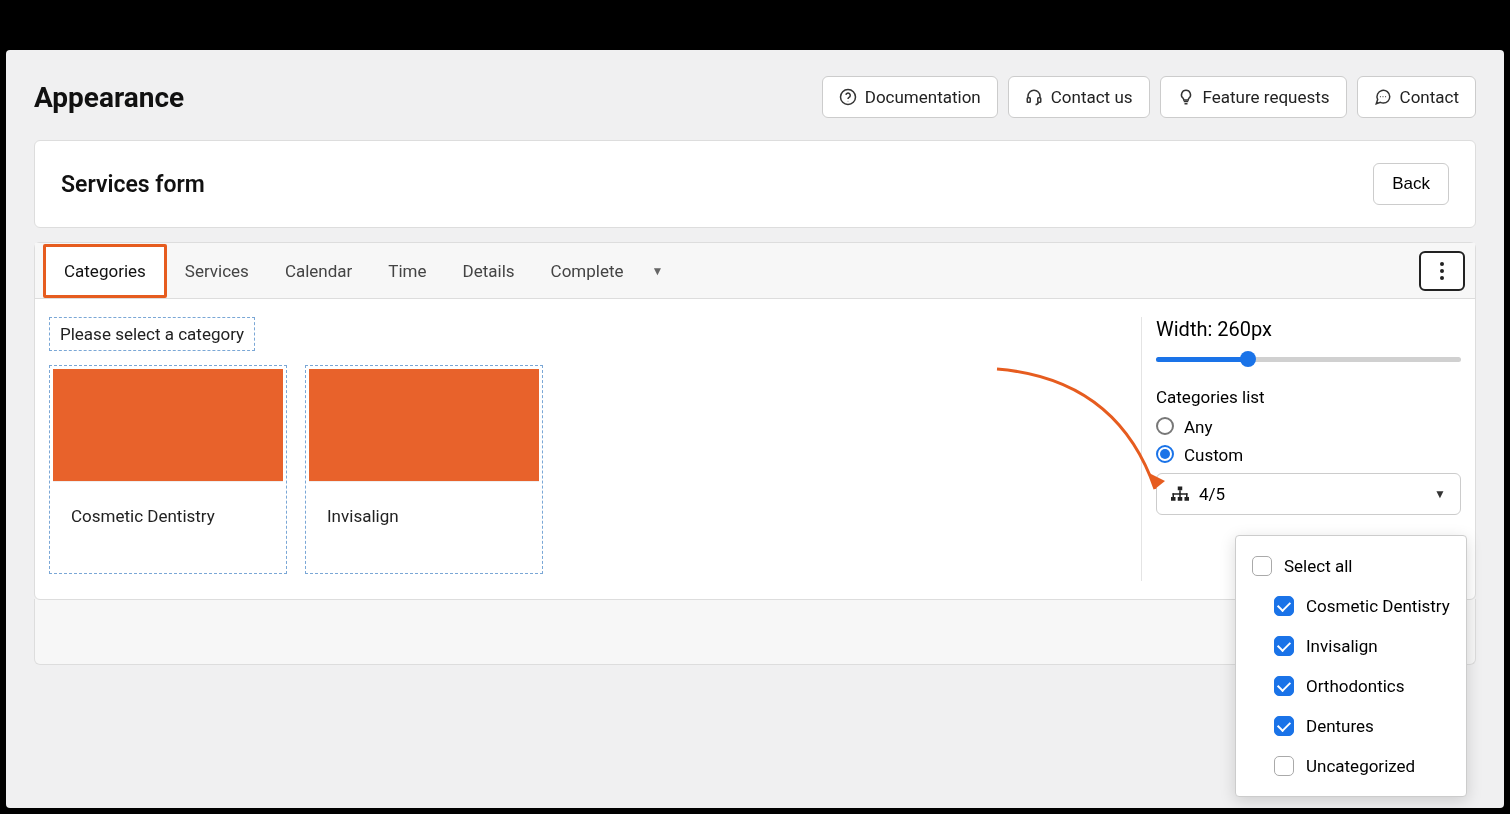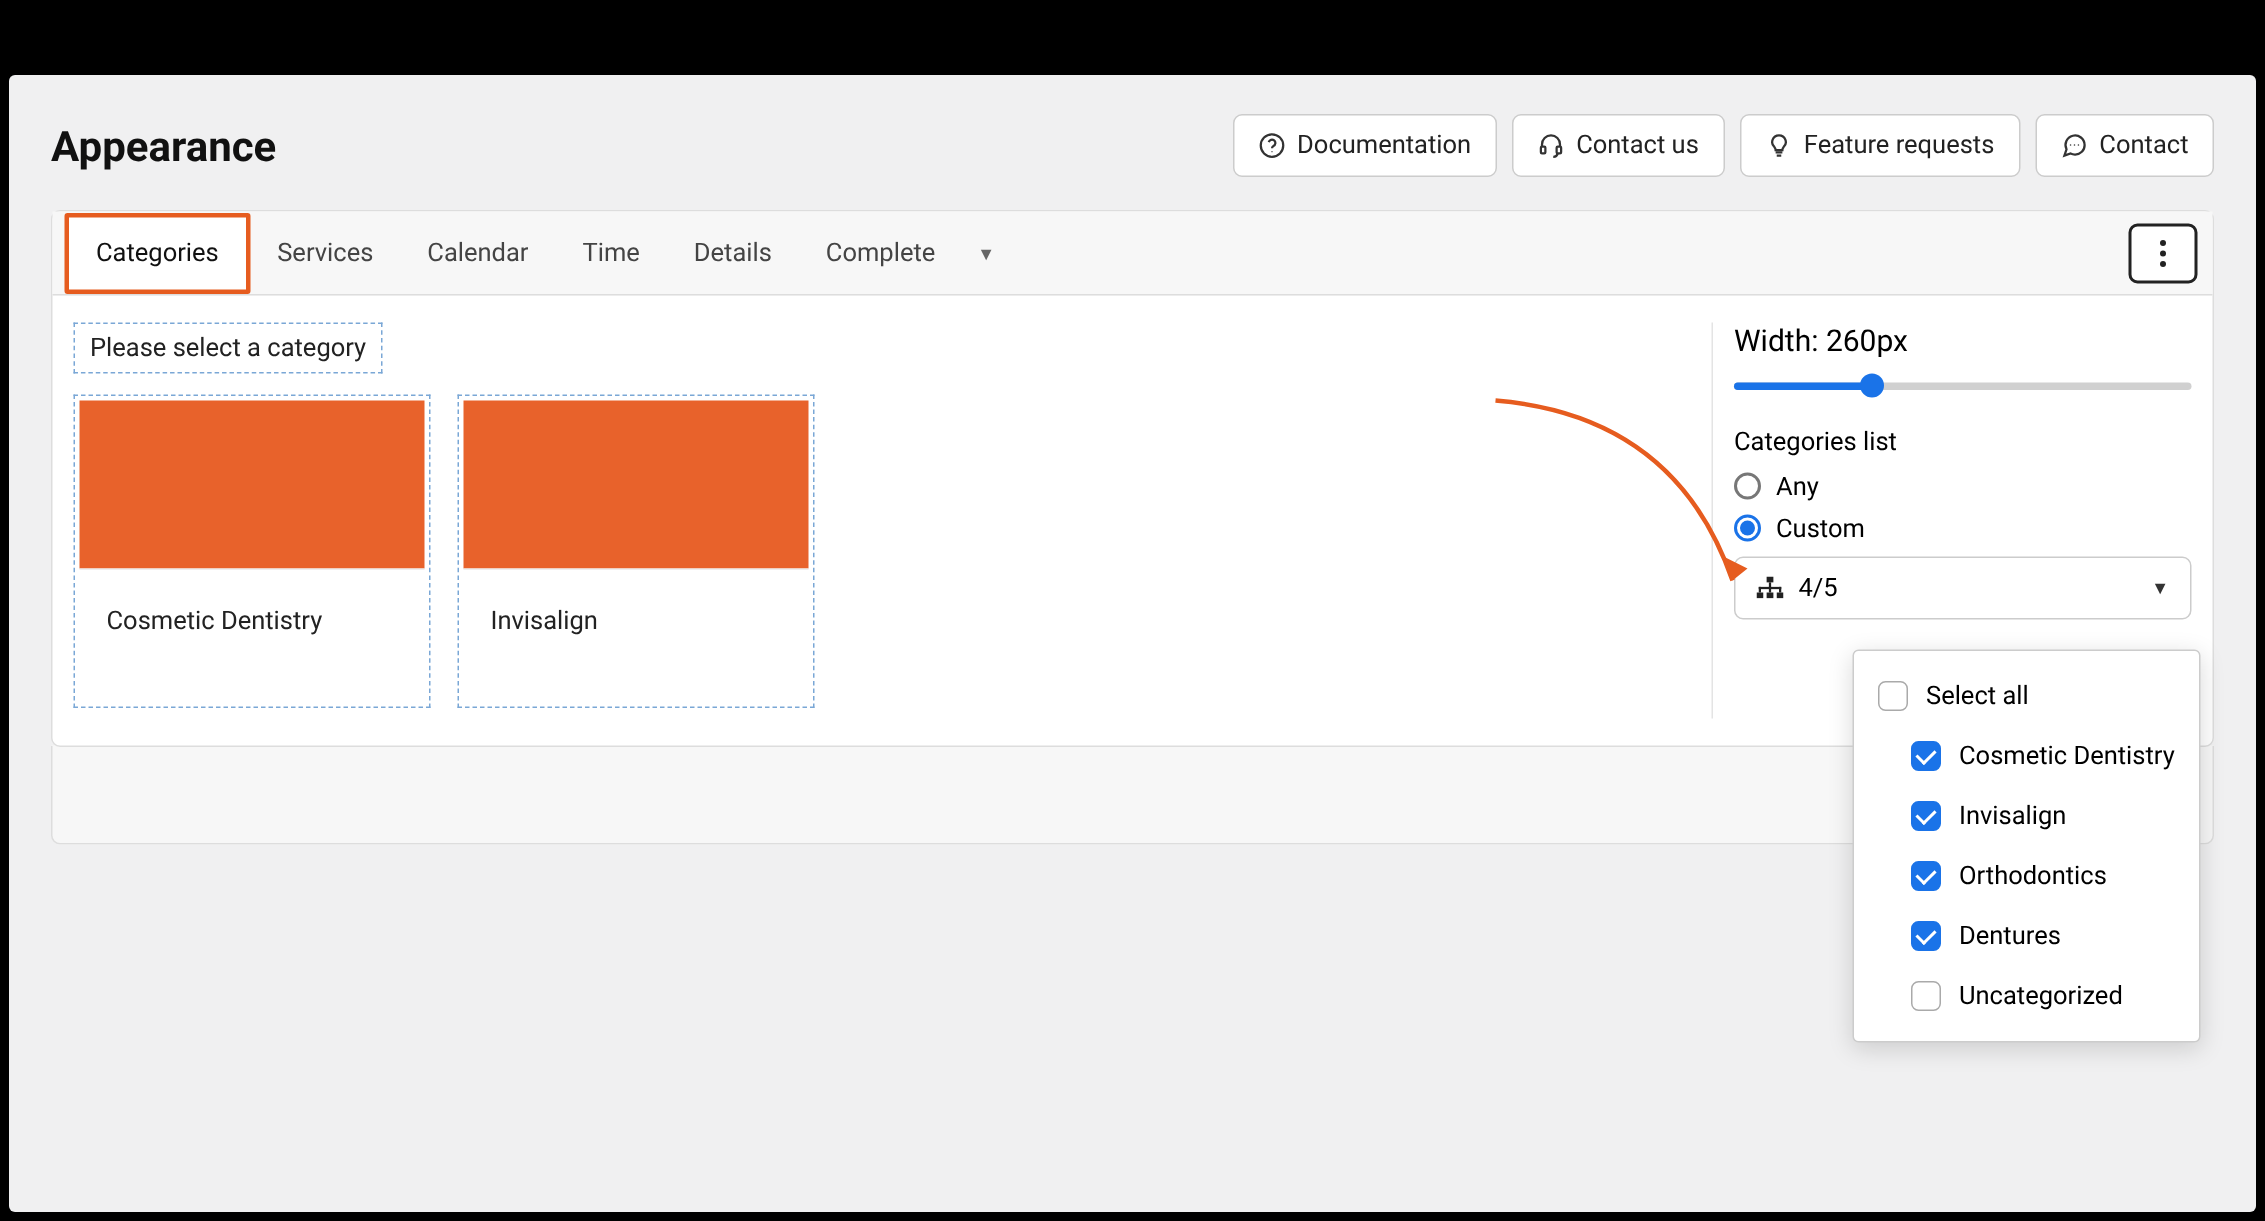--- a/index.html
+++ b/index.html
@@ -251,20 +251,24 @@
             <path d="M21 11.5a8.38 8.38 0 0 1-8.5 8.5 9 9 0 0 1-4-.9L3 21l1.9-5.6A8.5 8.5 0 1 1 21 11.5z"></path>
             <circle cx="8.5" cy="11.5" r="0.7" fill="#333" stroke="none"></circle>
             <circle cx="12" cy="11.5" r="0.7" fill="#333" stroke="none"></circle>
             <circle cx="15.5" cy="11.5" r="0.7" fill="#333" stroke="none"></circle>
           </svg>
         <span>Contact</span>
       </div>
     </div>
   </div>
 
+  <div class="card">
+    <div class="card-title">Services form</div>
+    <button class="btn">Back</button>
+  </div>
 
   <div class="tabs-panel">
     <div class="tabs-row">
       <div class="tab active">Categories</div>
       <div class="tab">Services</div>
       <div class="tab">Calendar</div>
       <div class="tab">Time</div>
       <div class="tab">Details</div>
       <div class="tab">Complete</div>
       <div class="tab-caret">▼</div>

